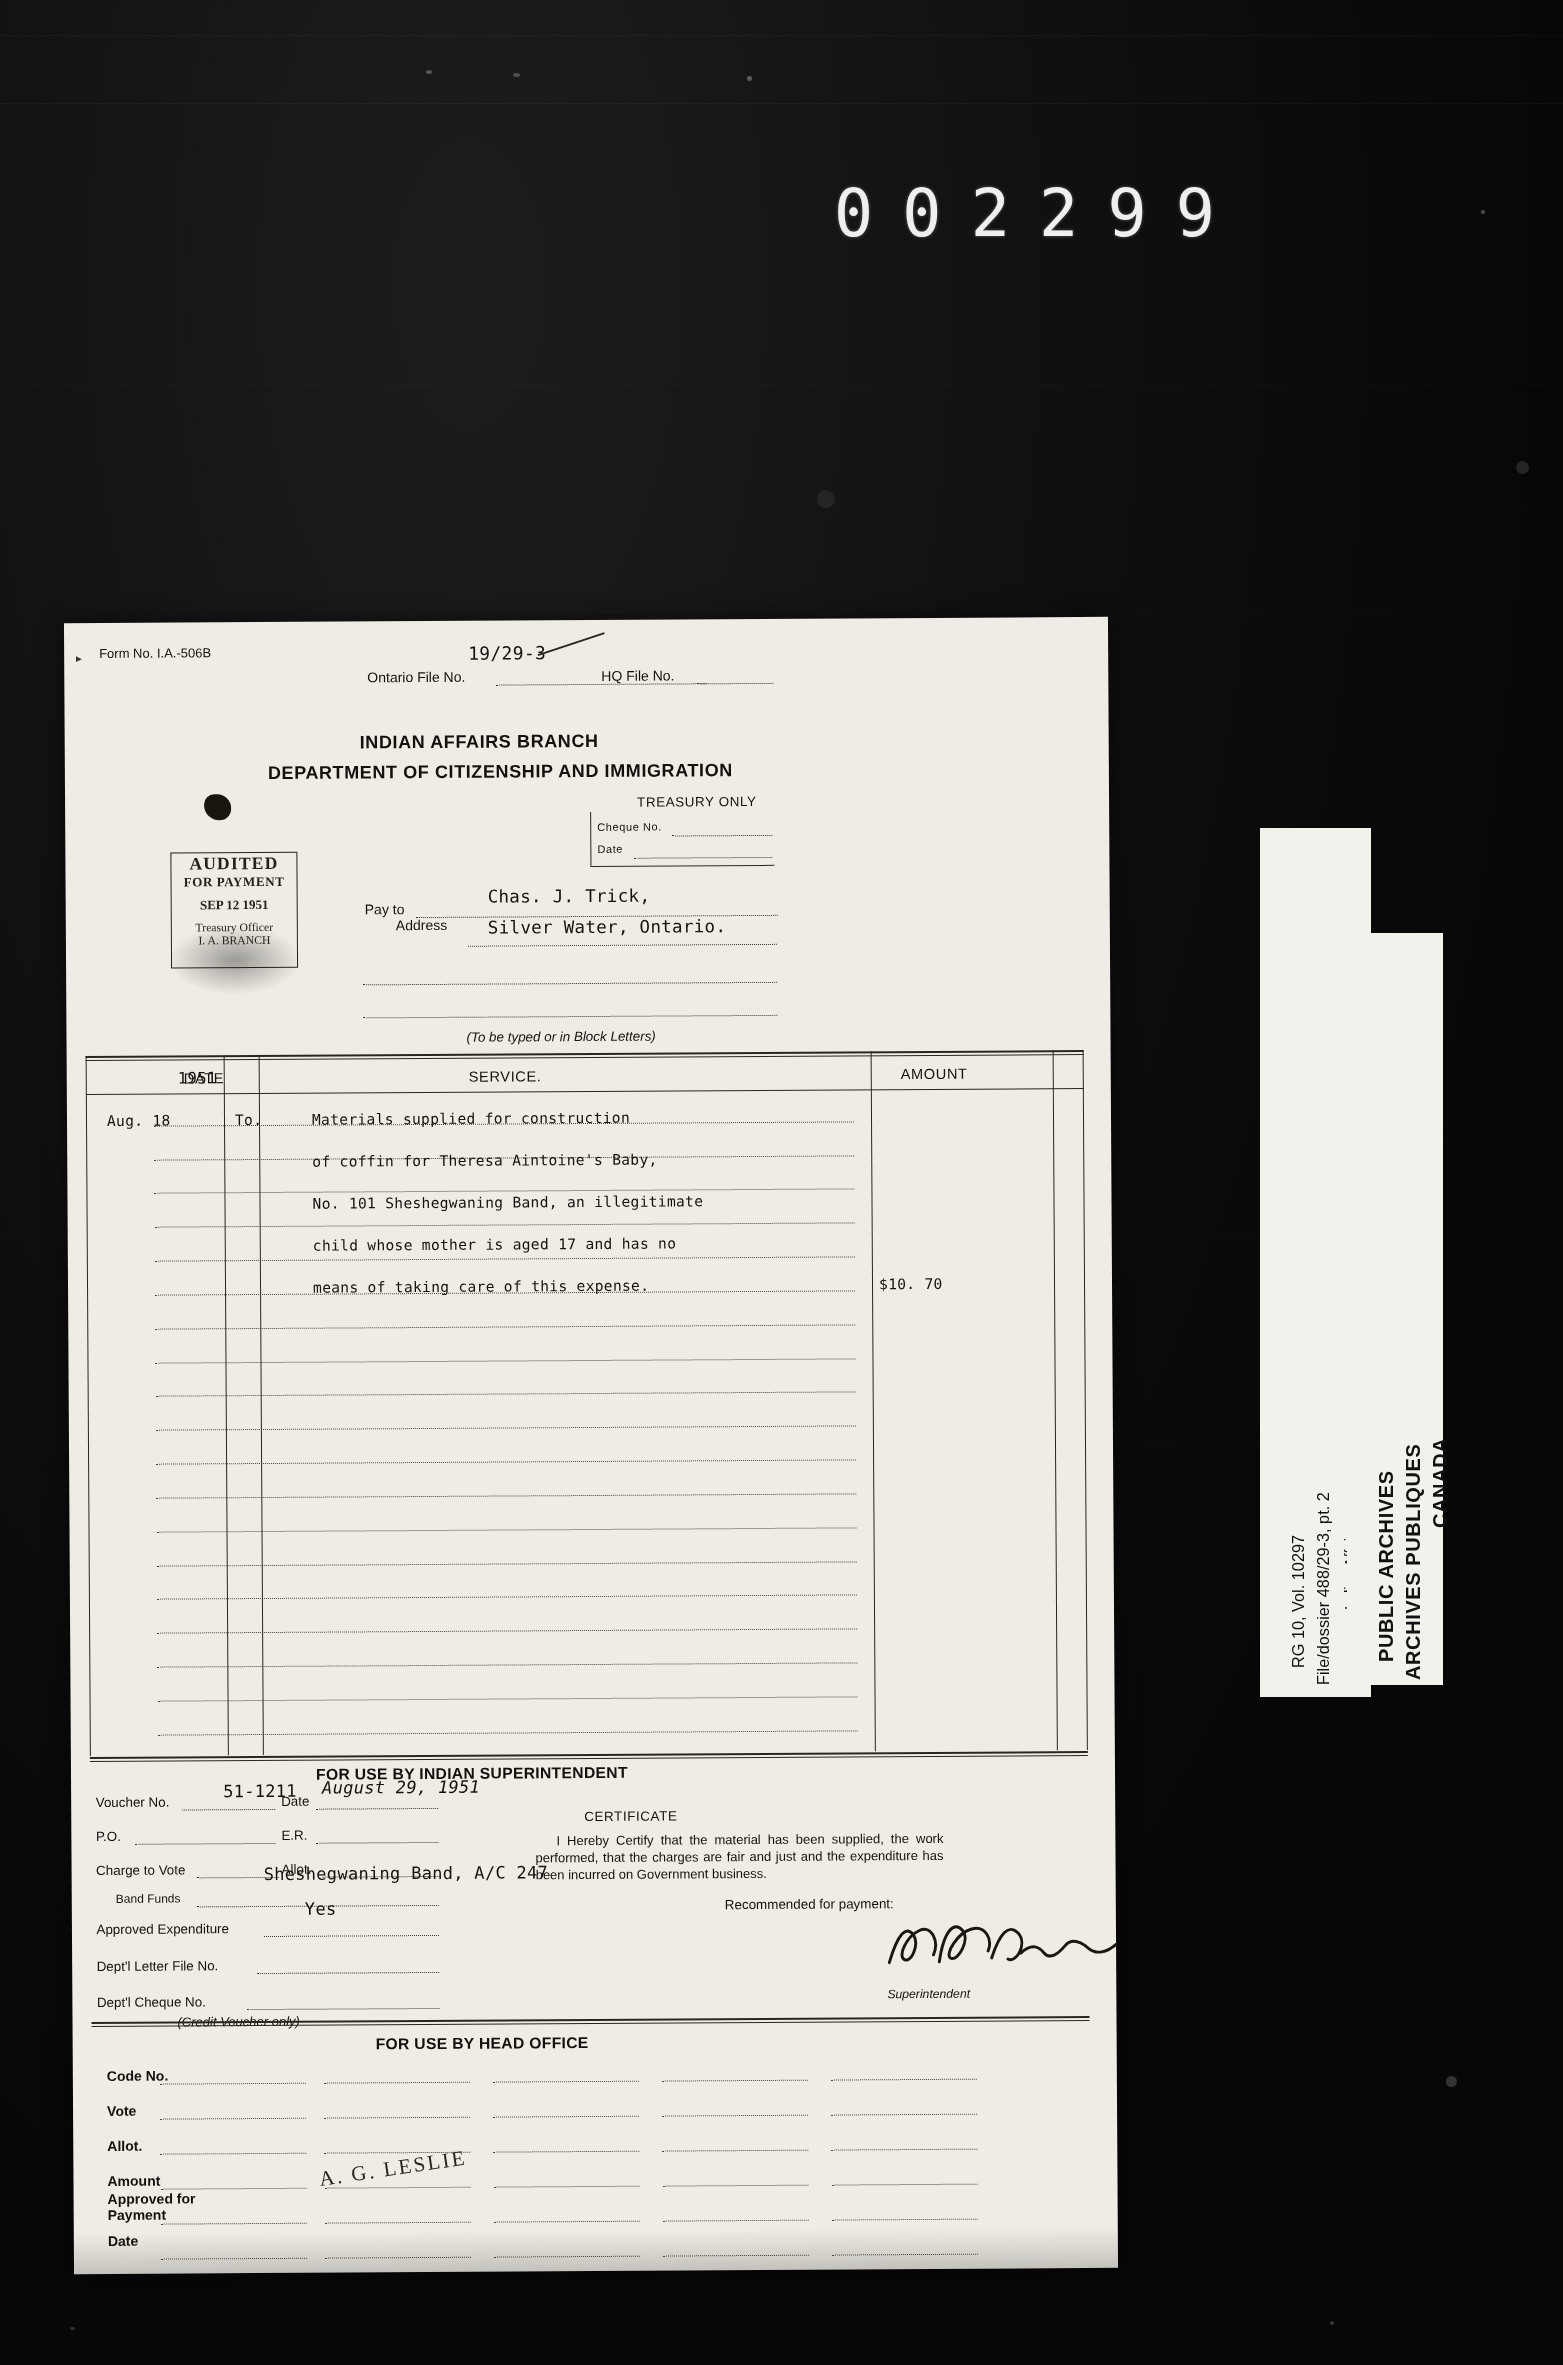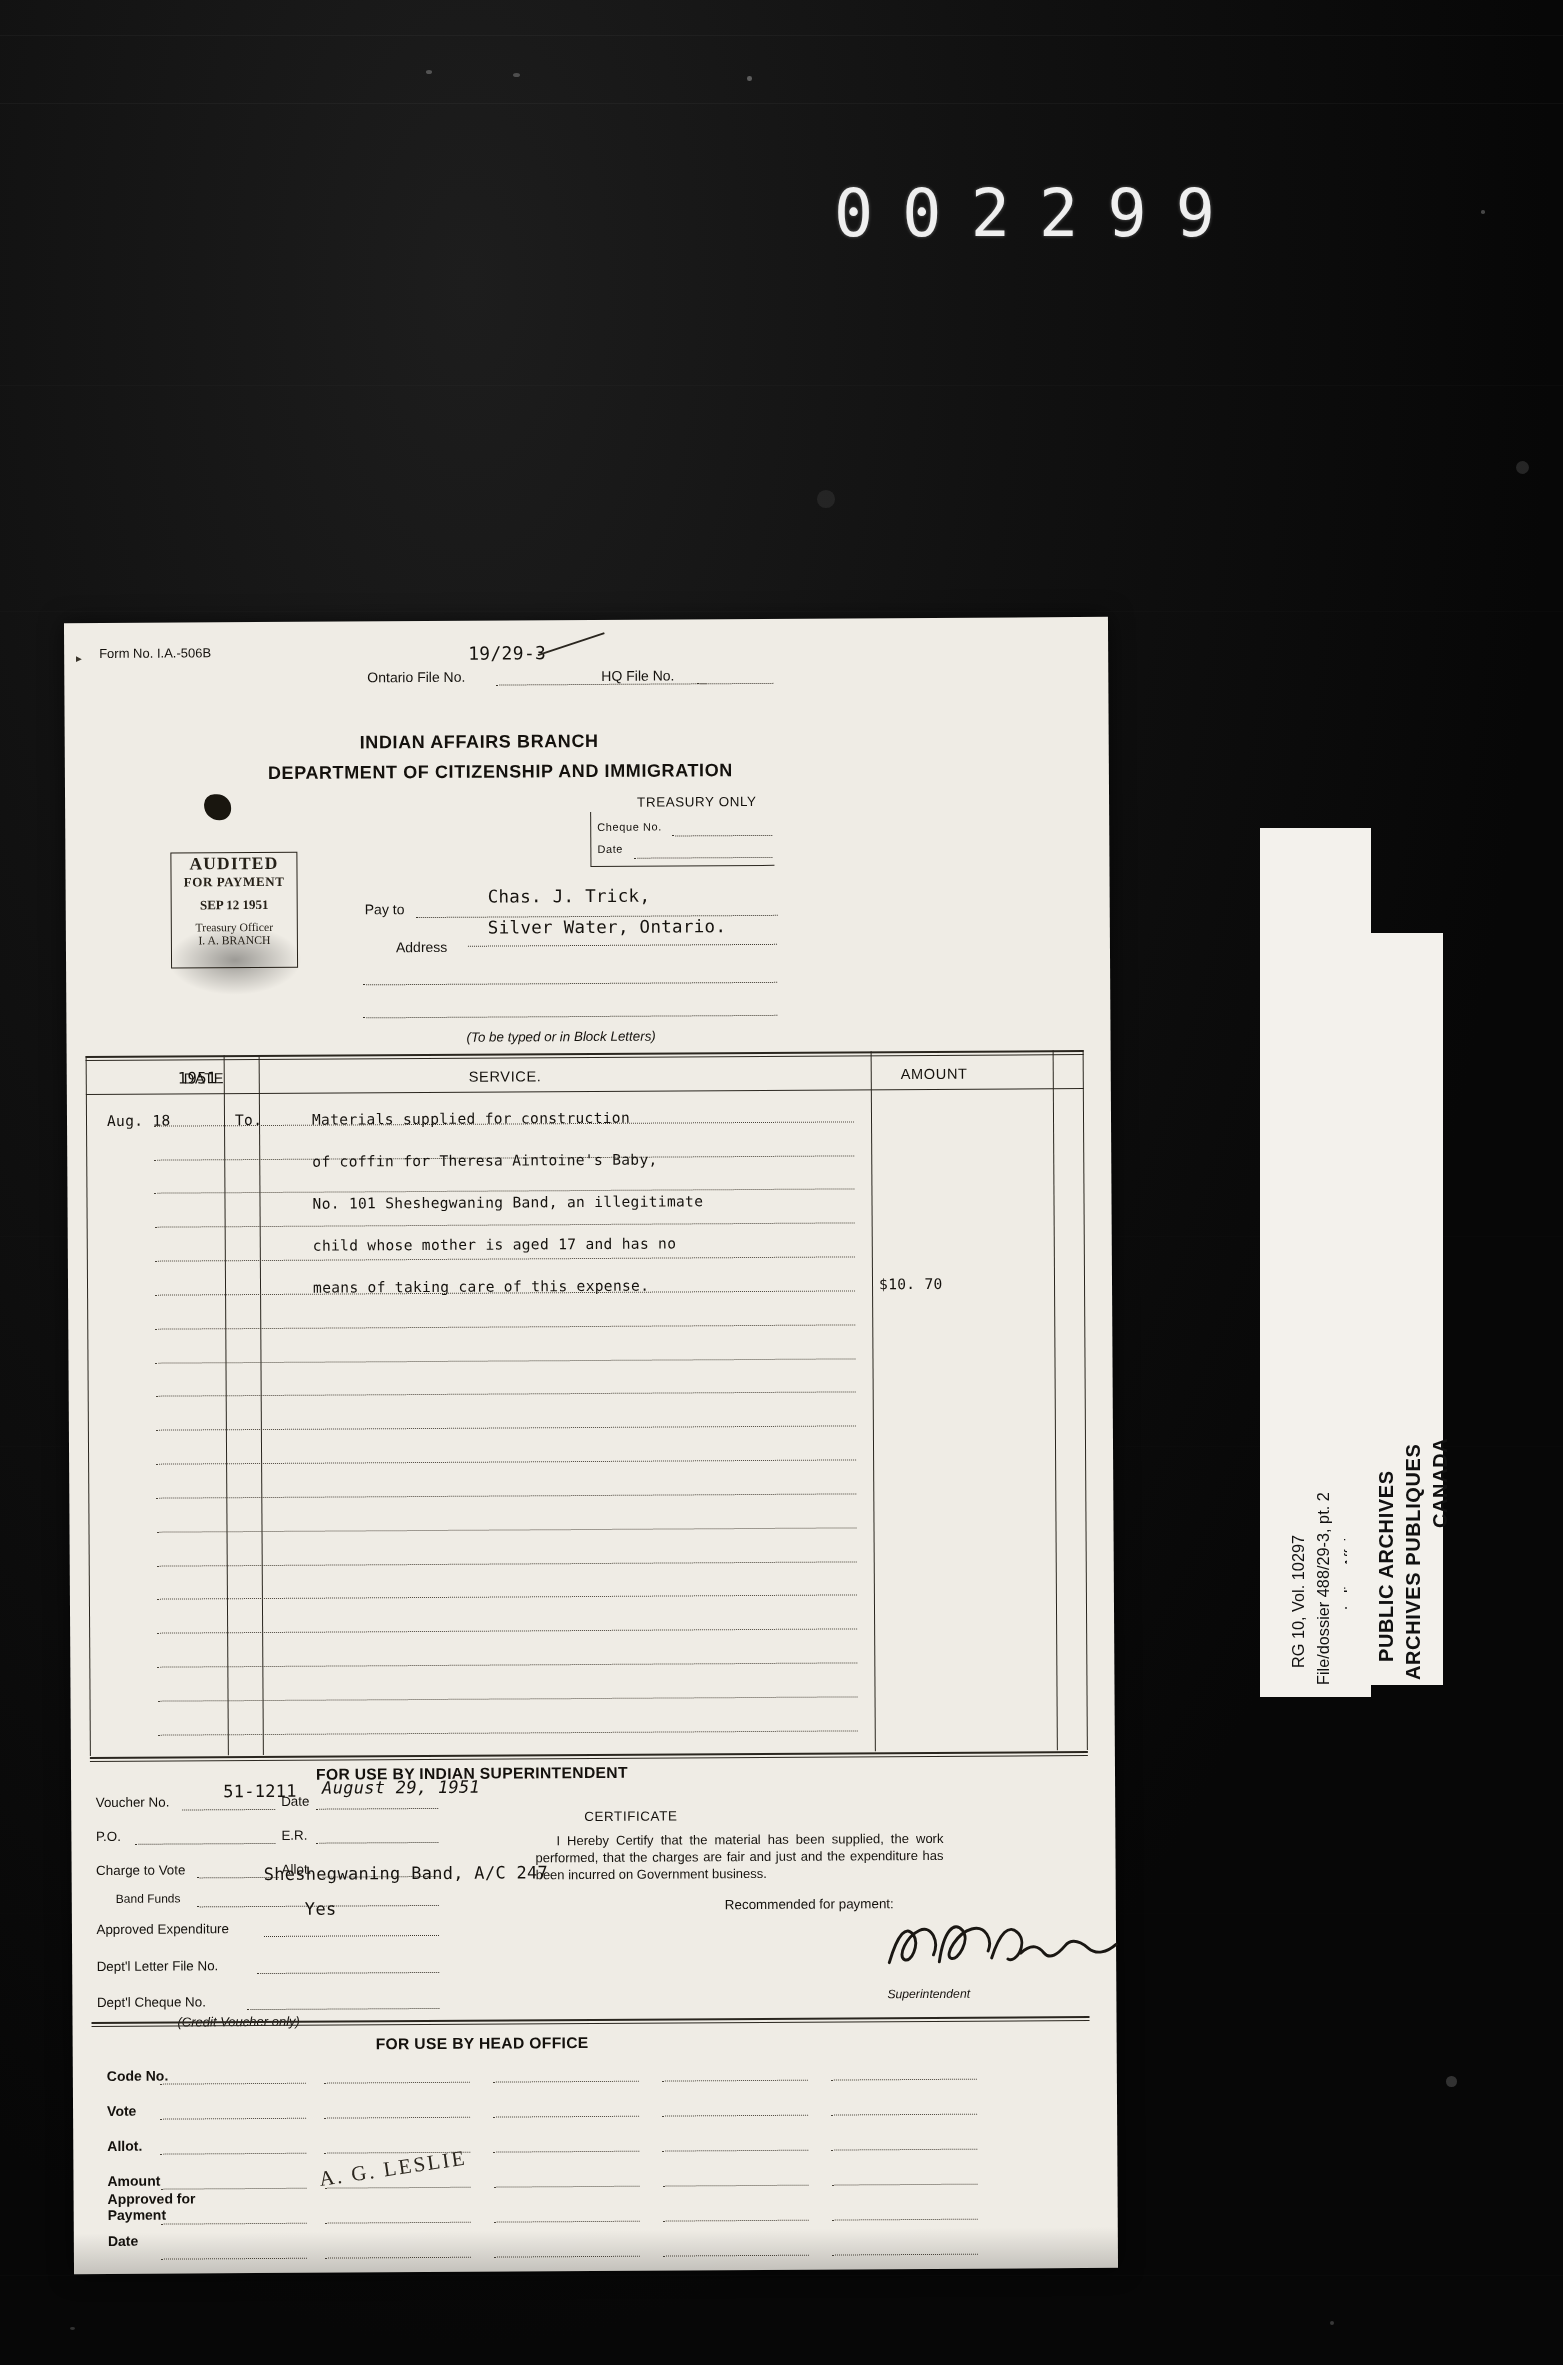--- a/index.html
+++ b/index.html
@@ -134,21 +134,21 @@
   <div id="stamp">
     <div class="s1">AUDITED</div>
     <div class="s2">FOR PAYMENT</div>
     <div class="s3">SEP 12 1951</div>
     <div class="s4">Treasury Officer</div>
     <div class="s5">I. A. BRANCH</div>
   </div>
 
   <div class="t sans" style="left:299px;top:280px;font-size:14px;">Pay to</div>
   <div class="dots" style="position:absolute;left:350px;top:295px;width:362px;height:0.6px;"></div>
-  <div class="t sans" style="left:330px;top:318px;font-size:14px;">Address</div>
+  <div class="t sans" style="left:330px;top:296px;font-size:14px;">Address</div>
   <div class="dots" style="position:absolute;left:402px;top:324px;width:309px;height:0.6px;"></div>
   <div class="dots" style="position:absolute;left:297px;top:362px;width:414px;height:0.6px;"></div>
   <div class="dots" style="position:absolute;left:297px;top:395px;width:414px;height:0.6px;"></div>
 
   <div class="t typed" style="left:422px;top:266px;font-size:17.5px;">Chas.  J.  Trick,</div>
   <div class="t typed" style="left:422px;top:297px;font-size:17.5px;">Silver Water,  Ontario.</div>
 
   <div class="t i sans" style="left:400px;top:409px;font-size:13.4px;">(To be typed or in Block Letters)</div>
 
   <div class="line" style="left:18.7px;top:433px;width:998px;height:1.7px;"></div>

